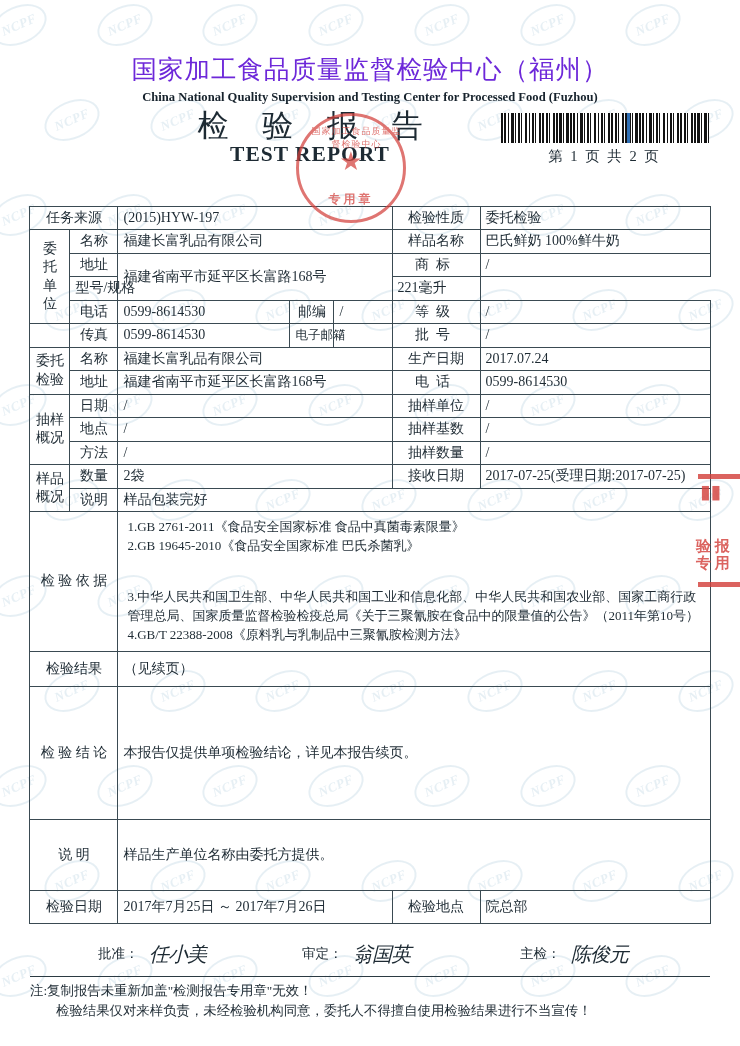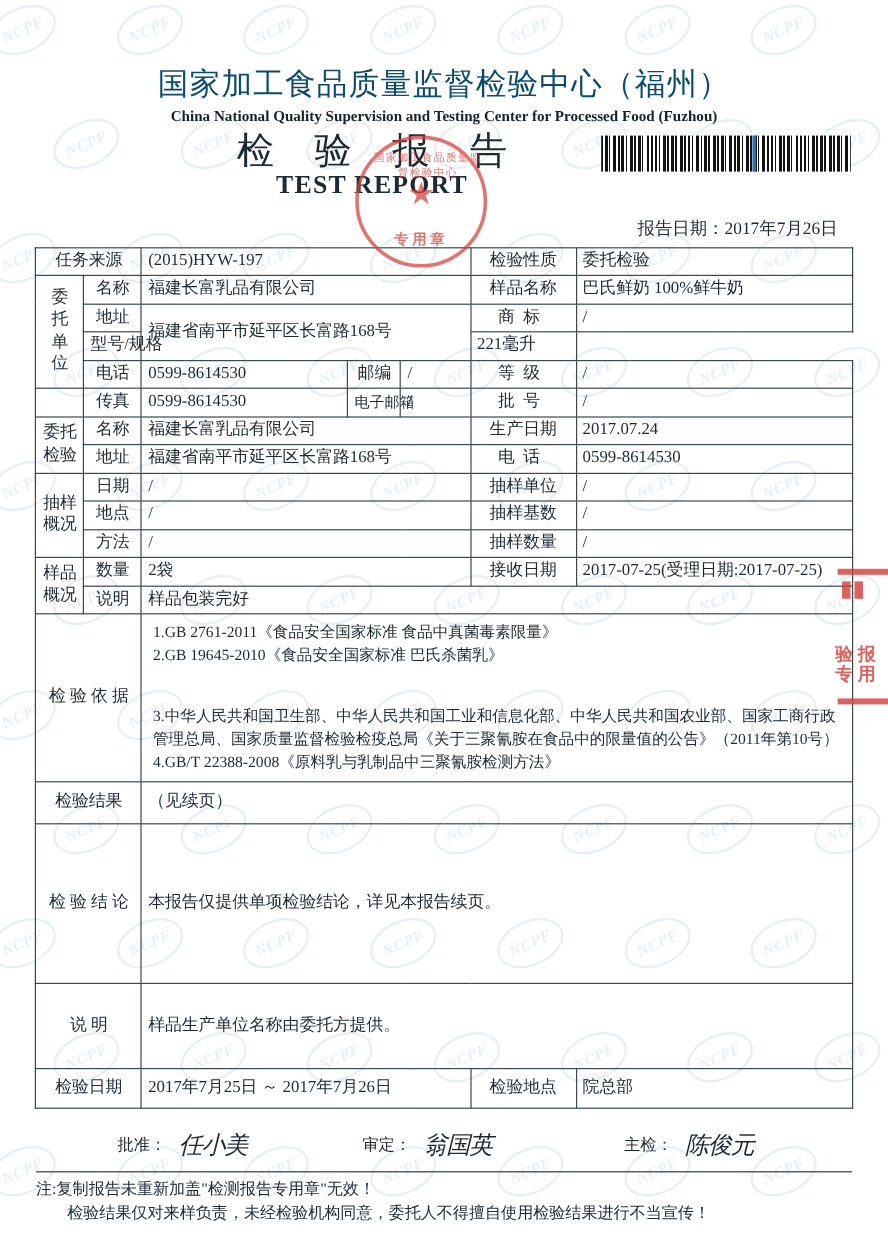--- a/index.html
+++ b/index.html
@@ -50,21 +50,21 @@
   }
 
   .masthead {
     text-align: center;
     padding-top: 52px;
   }
   .org-cn {
     font-size: 25.5px;
     letter-spacing: 1px;
     font-family: Liberation Mono, monospace;
-    color: #0c4a6e;
+    color: #6d28d9;
   }
   .org-en {
     font-size: 12.6px;
     font-weight: bold;
     margin-top: 3px;
     color: #16222c;
     font-family: "Liberation Serif", serif;
   }
 
   .title-row {
@@ -392,31 +392,31 @@
   </div>
 
   <div class="title-row">
     <div class="title-block">
       <div class="title-cn">检 验 报 告</div>
       <div class="title-en">TEST REPORT</div>
     </div>
 
     <div class="barcode-box">
       <div class="barcode"></div>
+      <div class="page-num">第 1 页  共 2 页</div>
     </div>
 
     <div class="seal-round">
       <div class="seal-txt-top">国家加工食品质量监督检验中心</div>
       <div class="seal-star">★</div>
       <div class="seal-txt-bot">专用章</div>
     </div>
   </div>
 
   <div class="meta-line">
-    <span class="right"><span>报告日期：</span><span>2017年7月26日</span></span>
   </div>
 
   <table class="report">
     <colgroup>
       <col style="width:40px">
       <col style="width:48px">
       <col style="width:172px">
       <col style="width:44px">
       <col style="width:58px">
       <col style="width:88px">

